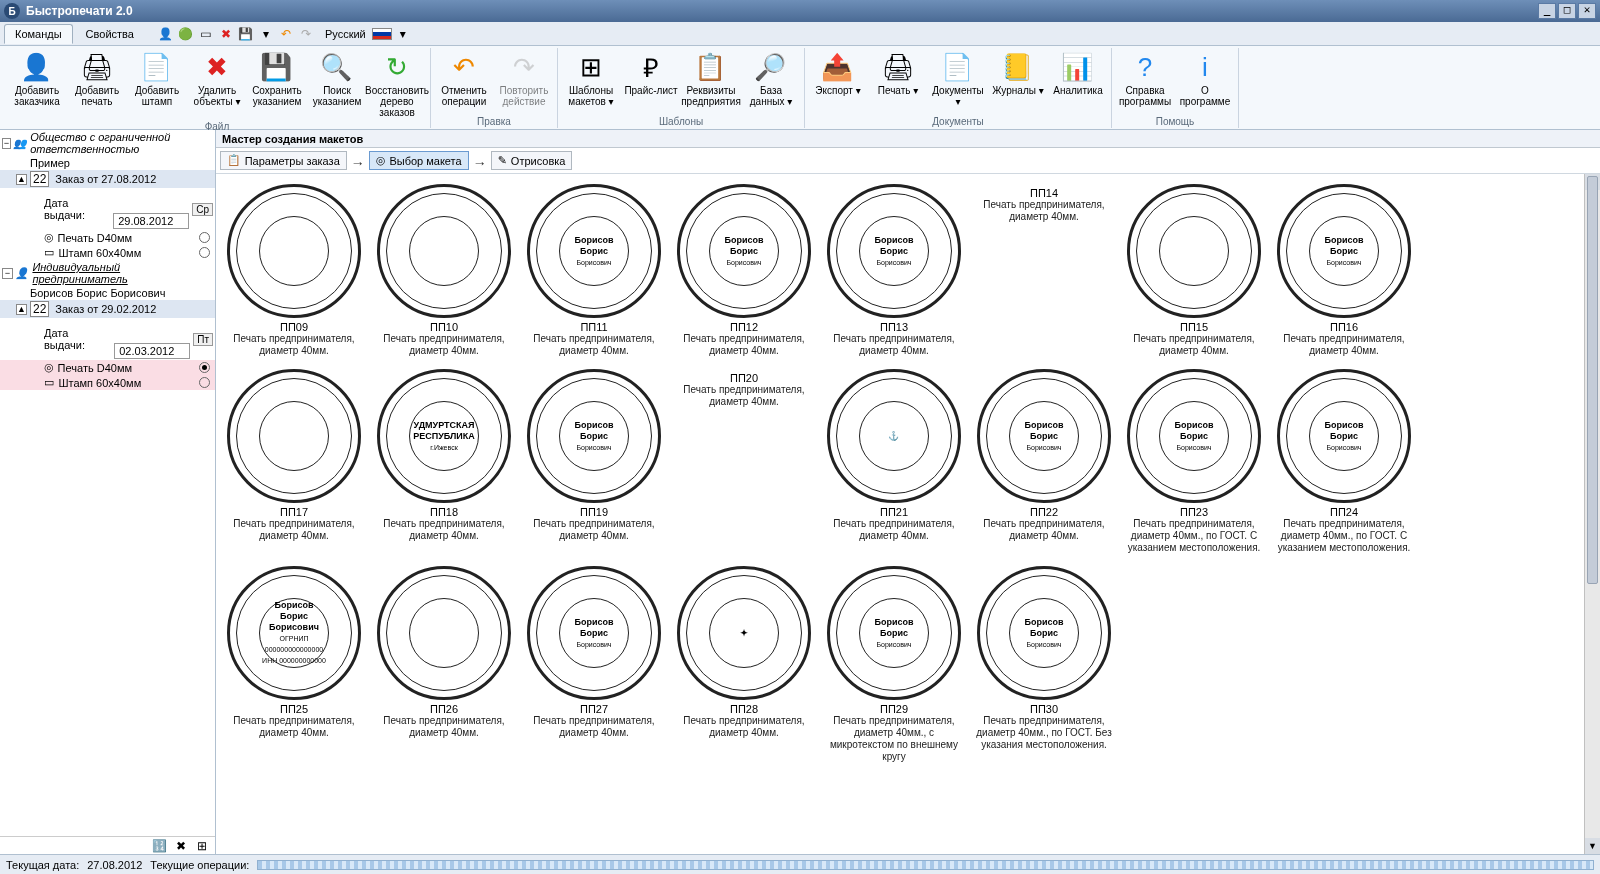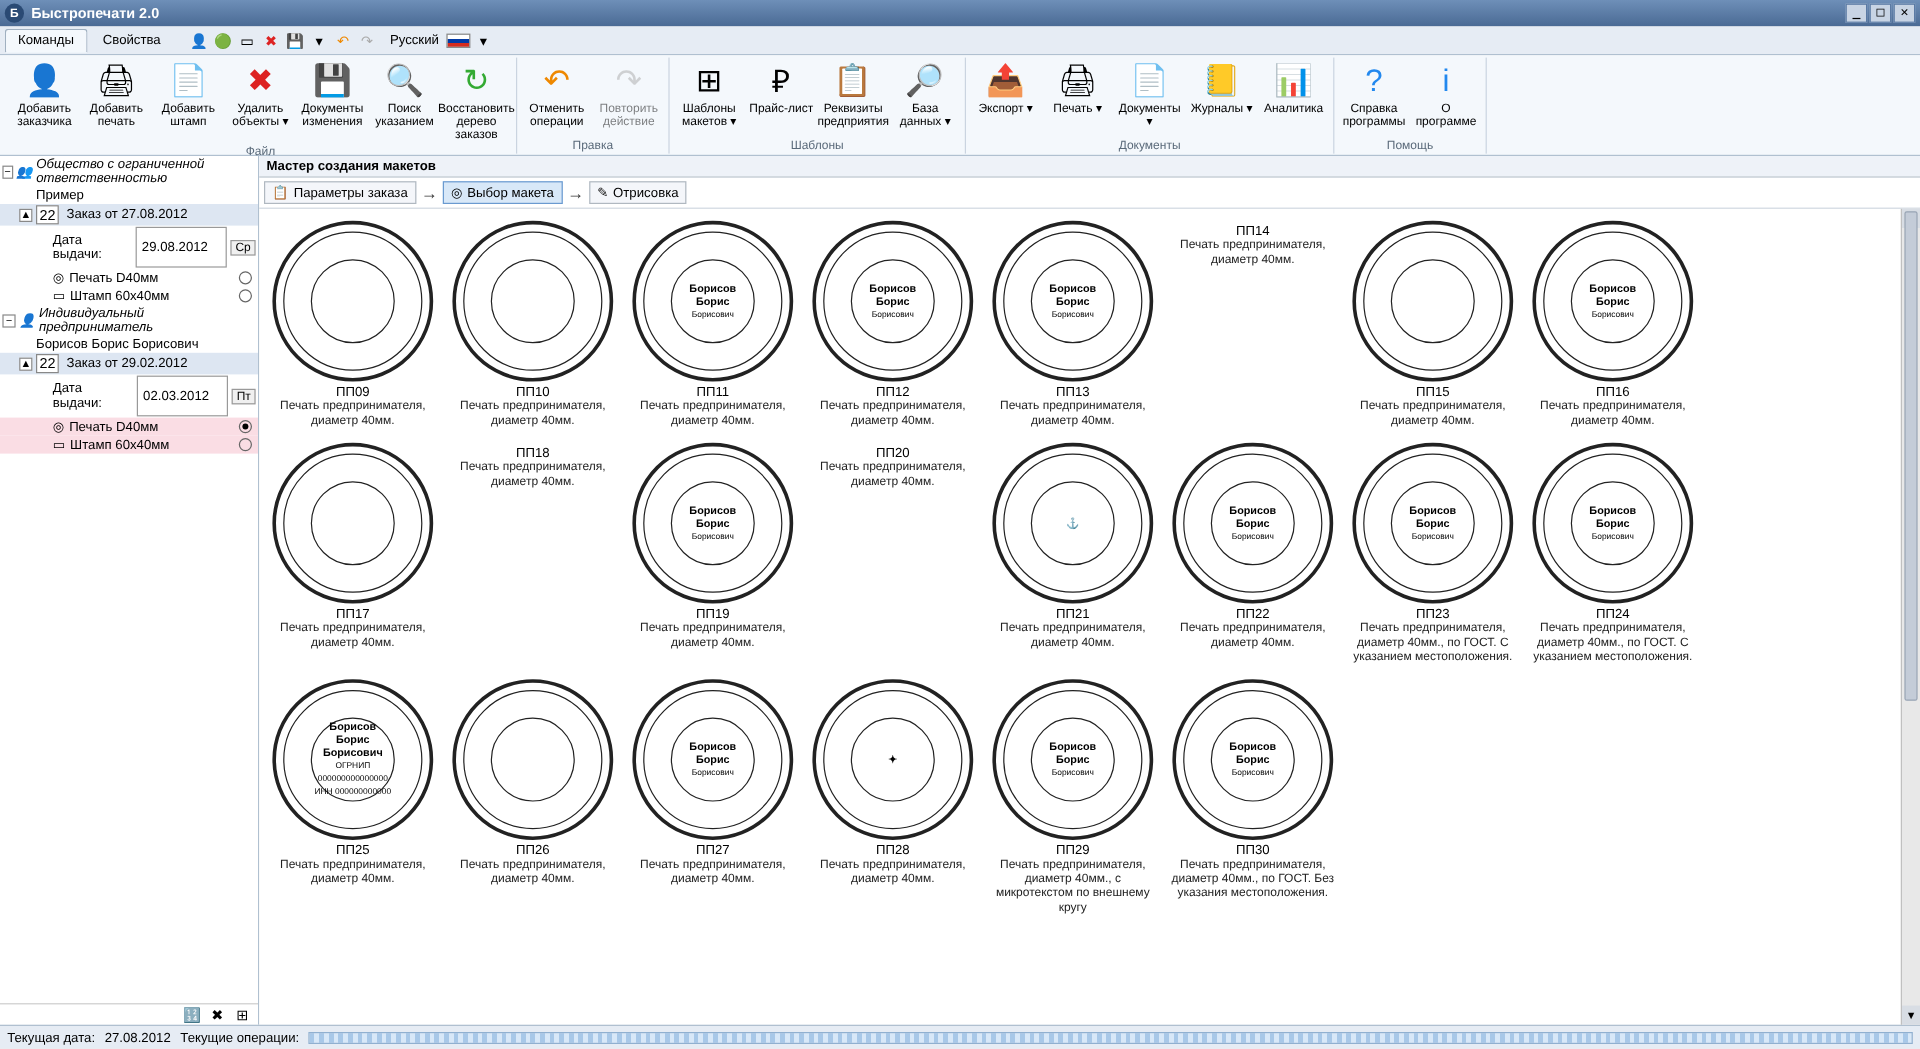--- a/index.html
+++ b/index.html
@@ -22,21 +22,21 @@
 .ribbon-group-label { text-align: center; font-size: 10px; color: #5a6a7a; padding-bottom: 1px; }
 .content { flex: 1; display: flex; min-height: 0; }
 .sidebar { width: 216px; background: #fff; border-right: 1px solid #b0c0d0; display: flex; flex-direction: column; }
 .tree { flex: 1; overflow: auto; font-size: 11px; }
 .tree-row { display: flex; align-items: center; padding: 1px 2px; gap: 3px; white-space: nowrap; }
 .tree-row.italic { font-style: italic; }
 .tree-toggle { width: 11px; height: 11px; border: 1px solid #888; display: inline-flex; align-items: center; justify-content: center; font-size: 9px; line-height: 9px; cursor: pointer; background: #fff; }
 .order-row { background: #dde6f2; display: flex; align-items: center; }
 .order-22 { background: #fff; border: 1px solid #888; padding: 0 2px; font-size: 12px; margin-right: 3px;}
 .date-row { display: flex; align-items: center; padding: 1px 2px; gap: 3px; }
-.date-input { width: 76px; height: 34px; border: 1px solid #999; font-size: 11px; padding: 0 4px; background: #fff;}
+.date-input { width: 76px; height: 16px; border: 1px solid #999; font-size: 11px; padding: 0 4px; background: #fff; margin-top: 24px;}
 .day-label { border: 1px solid #999; padding: 0 3px; background: #f0f0f0; font-size: 10px;}
 .item-row { display: flex; align-items: center; padding: 1px 2px 1px 44px; gap: 4px; }
 .item-row.pink { background: #fadde4; }
 .item-row .radio { width: 11px; height: 11px; border: 1px solid #666; border-radius: 50%; margin-left: auto; margin-right: 3px;}
 .item-row.selected .radio::after { content:""; display:block; width:5px; height:5px; background:#000; border-radius:50%; margin:2px;}
 .sidebar-bottom { height: 18px; border-top: 1px solid #ccc; display: flex; align-items: center; justify-content: flex-end; padding: 0 4px; gap: 3px; }
 .main { flex: 1; background: #fff; display: flex; flex-direction: column; min-width: 0;}
 .main-header { height: 18px; background: #eef2f8; border-bottom: 1px solid #c0c8d0; padding: 0 6px; display: flex; align-items: center; font-weight: bold; font-size: 11px;}
 .wizard-steps { height: 26px; border-bottom: 1px solid #d0d8e0; display: flex; align-items: center; padding: 0 4px; gap: 4px;}
 .step-btn { border: 1px solid #b0b8c0; background: #f4f6fa; padding: 2px 6px; display: flex; align-items: center; gap: 4px; cursor: pointer; font-size: 11px;}
@@ -106,21 +106,21 @@
         <div class="ribbon-btn">
           <div class="ric">📄</div>
           <div class="rlbl">Добавить штамп</div>
         </div>
         <div class="ribbon-btn">
           <div class="ric" style="color: rgb(221, 34, 34);">✖</div>
           <div class="rlbl">Удалить объекты ▾</div>
         </div>
         <div class="ribbon-btn">
           <div class="ric">💾</div>
-          <div class="rlbl">Документы изменения</div>
+          <div class="rlbl">Сохранить указанием</div>
         </div>
         <div class="ribbon-btn">
           <div class="ric">🔍</div>
           <div class="rlbl">Поиск указанием</div>
         </div>
         <div class="ribbon-btn">
           <div class="ric" style="color: rgb(51, 170, 51);">↻</div>
           <div class="rlbl">Восстановить дерево заказов</div>
         </div>
       </div>
@@ -229,21 +229,21 @@
       </div>
       <div class="item-row">
         <span class="ic">▭</span>
         <span>Штамп 60х40мм</span>
         <span class="radio"></span>
       </div>
 
       <div class="tree-row italic">
         <span class="tree-toggle">−</span>
         <span class="ic">👤</span>
-        <span style="white-space:normal;">Индивидуальный предприниматель</span>
+        <span style="white-space:normal;text-decoration:underline;">Индивидуальный предприниматель</span>
       </div>
       <div class="tree-row" style="padding-left:30px">
         <span>Борисов Борис Борисович</span>
       </div>
       <div class="tree-row order-row" style="padding-left:16px">
         <span class="tree-toggle">▲</span>
         <span class="order-22">22</span>
         <span>Заказ от 29.02.2012</span>
       </div>
       <div class="date-row" style="padding-left:44px">
@@ -378,20 +378,27 @@
                 <div class="stamp-inner">
                   <div class="stamp-inner-text"></div>
                   <div class="stamp-inner-text"></div>
                   <div class="stamp-inner-text" style="font-size: 7px; font-weight: normal;"></div>
                 </div>
               </div>
               <div class="gitem-code">ПП17</div>
               <div class="gitem-desc">Печать предпринимателя, диаметр 40мм.</div>
             </div>
             <div class="gitem">
+              <div class="stamp">
+                <div class="stamp-inner">
+                  <div class="stamp-inner-text"></div>
+                  <div class="stamp-inner-text">УДМУРТСКАЯ РЕСПУБЛИКА</div>
+                  <div class="stamp-inner-text" style="font-size: 7px; font-weight: normal;">г.Ижевск</div>
+                </div>
+              </div>
               <div class="gitem-code">ПП18</div>
               <div class="gitem-desc">Печать предпринимателя, диаметр 40мм.</div>
             </div>
             <div class="gitem">
               <div class="stamp">
                 <div class="stamp-inner">
                   <div class="stamp-inner-text">Борисов</div>
                   <div class="stamp-inner-text">Борис</div>
                   <div class="stamp-inner-text" style="font-size: 7px; font-weight: normal;">Борисович</div>
                 </div>

